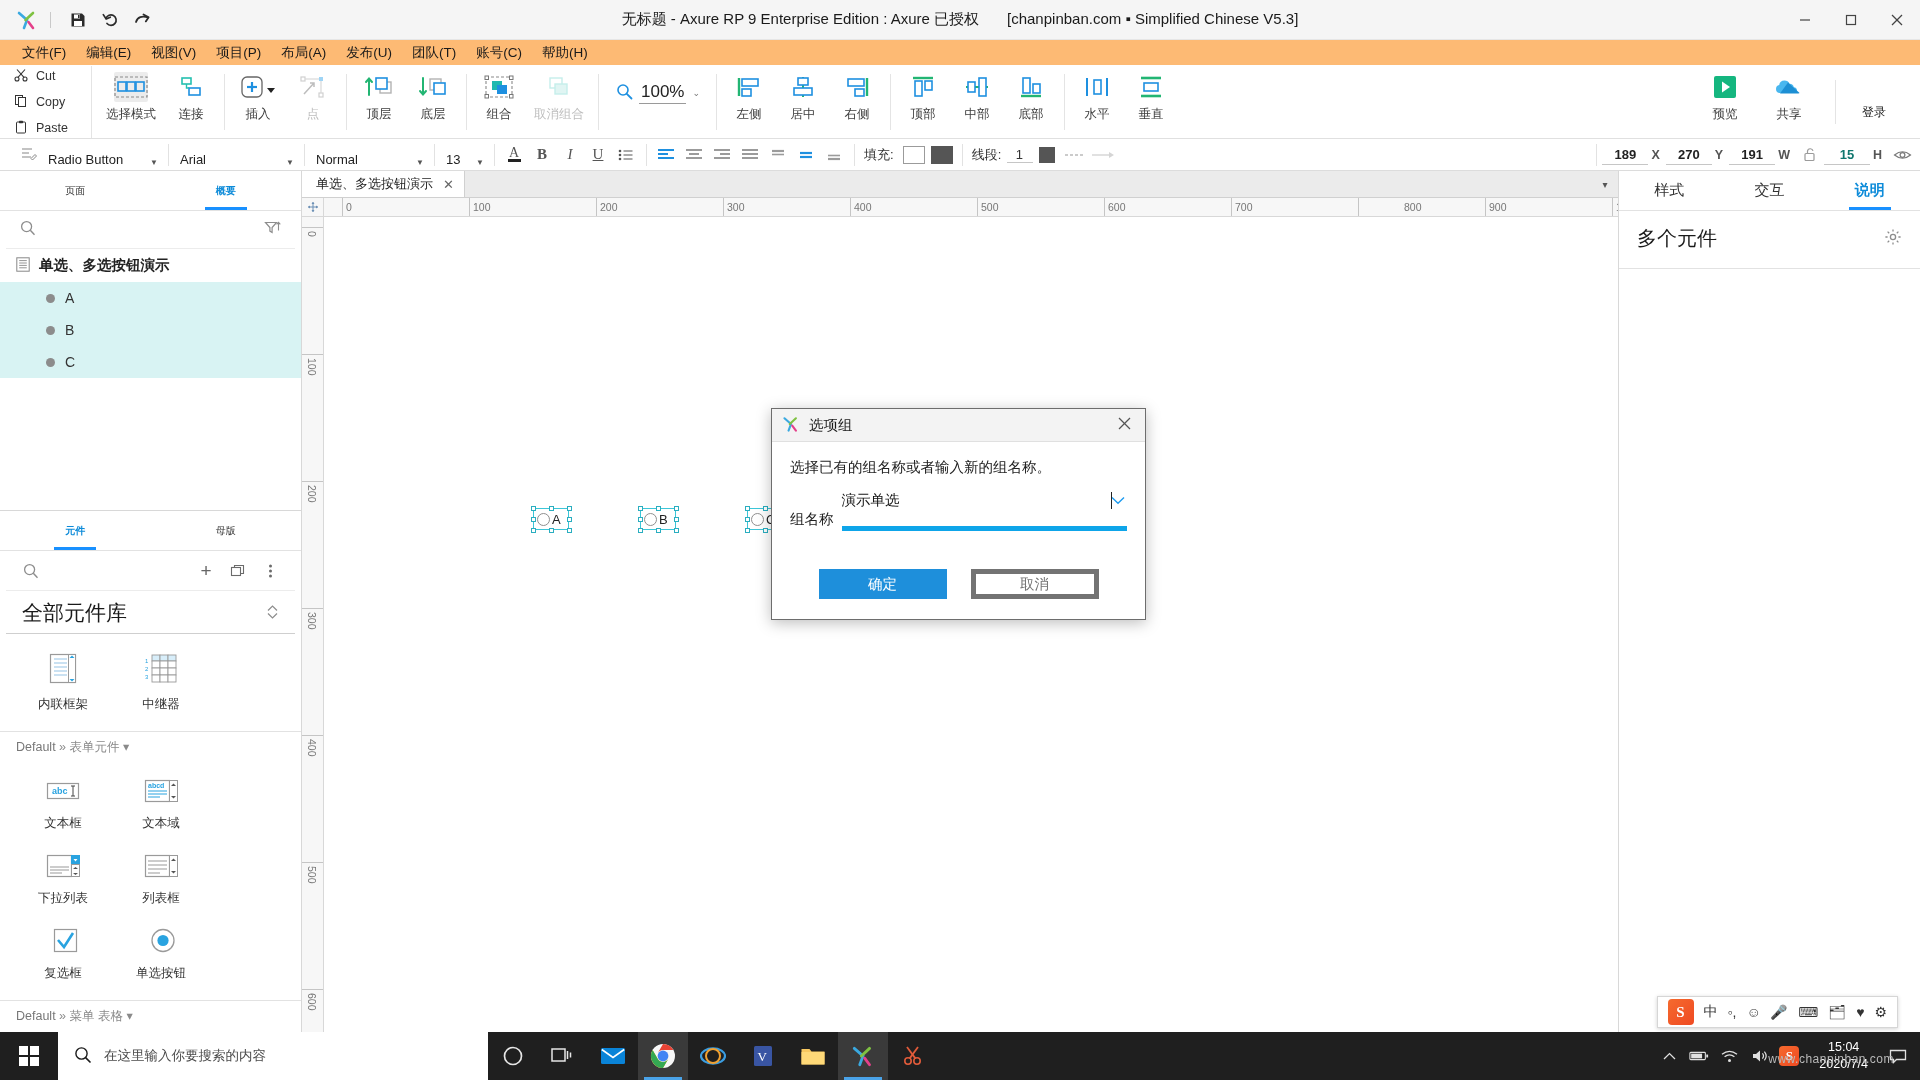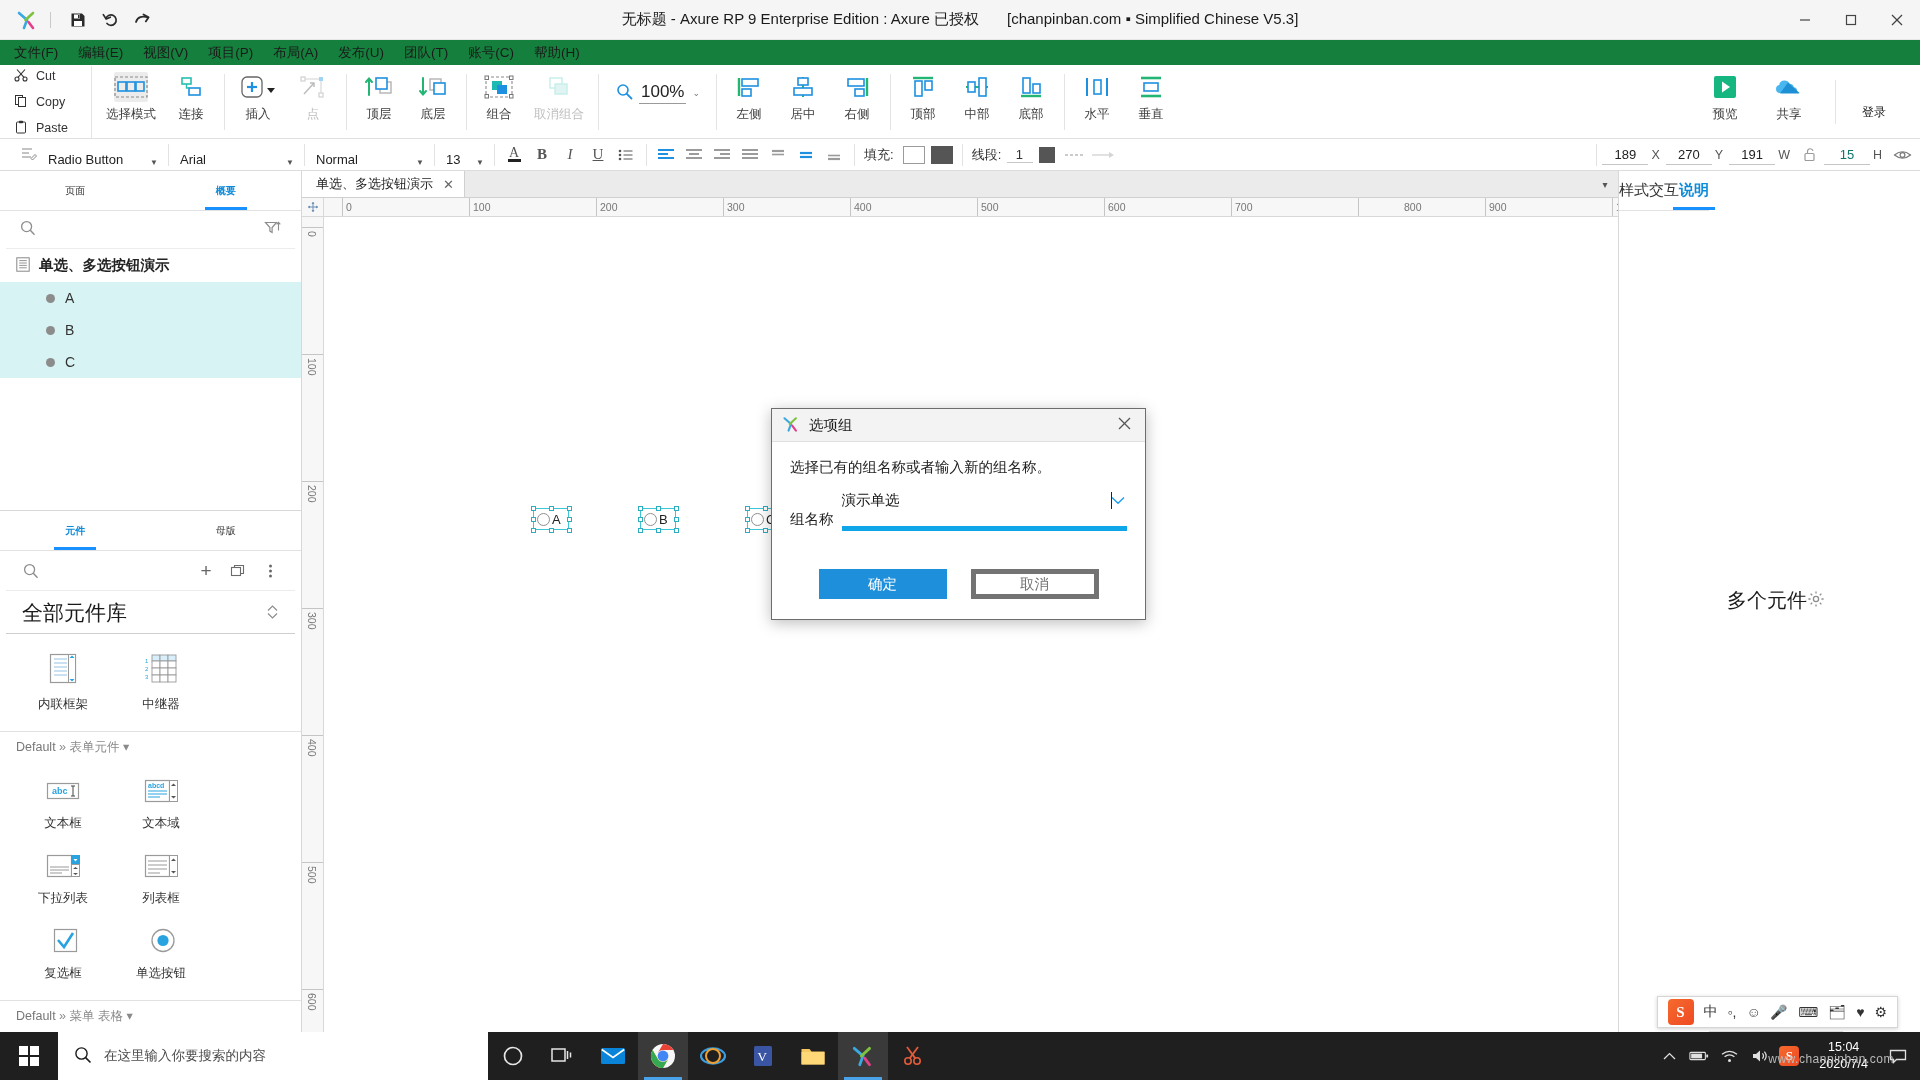--- a/index.html
+++ b/index.html
@@ -17,21 +17,21 @@
   .xlogo { width:22px; height:22px; position:relative; display:inline-block; }
   .xlogo svg { display:block; }
   .tb-sep { width:1px; height:16px; background:#c9c9c9; margin:0 10px; }
   .tb-icon { width:30px; height:28px; display:flex; align-items:center; justify-content:center; cursor:default; }
   .tb-title { position:absolute; left:0; right:0; text-align:center; font-size:15px; color:#1a1a1a; pointer-events:none; }
   .tb-title .seg2 { margin-left:28px; }
   .tb-right { margin-left:auto; display:flex; height:40px; }
   .winbtn { width:46px; height:40px; display:flex; align-items:center; justify-content:center; color:#444; }
 
   
-  .menubar { height:26px; background:#15803d; display:flex; align-items:center; padding-left:4px; flex:none; border-bottom:1px solid #fff;}
+  .menubar { height:26px; background:#fdba74; display:flex; align-items:center; padding-left:12px; flex:none; border-bottom:1px solid #fff;}
   .menubar .mi { padding:3px 10px; font-size:13.5px; color:#1a1a1a; }
 
   
   .toolbar { height:73px; background:#fff; display:flex; align-items:stretch; border-bottom:1px solid #e0e0e0; flex:none; }
   .tgroup { display:flex; align-items:flex-start; padding:0 6px; position:relative; }
   .tgroup + .tgroup::before { content:""; position:absolute; left:0; top:8px; bottom:8px; width:1px; background:#e4e4e4; }
   .clip-col { width:92px; display:flex; flex-direction:column; justify-content:center; padding-left:14px; gap:9px; border-right:1px solid #e4e4e4;}
   .clip-item { display:flex; align-items:center; gap:8px; font-size:12.5px; color:#333; }
   .tbtn { width:auto; min-width:54px; padding:6px 8px 0; display:flex; flex-direction:column; align-items:center; gap:4px; }
   .tbtn .ico { height:30px; display:flex; align-items:center; justify-content:center; }
@@ -49,21 +49,21 @@
   .fb-sec { display:flex; align-items:center; height:32px; padding:0 6px; position:relative; }
   .fb-sec + .fb-sec::before { content:""; position:absolute; left:0; top:5px; bottom:5px; width:1px; background:#e2e2e2; }
   .fb-select { display:flex; align-items:flex-end; justify-content:space-between; height:24px; padding:0 4px 0 6px; min-width:60px; }
   .fb-select .txt { color:#222; }
   .fb-select .ar { font-size:8px; color:#555; margin-left:14px; }
   .fb-ic { width:28px; height:26px; display:flex; align-items:center; justify-content:center; color:#555; font-size:15px; }
   .fb-label { color:#333; padding:0 6px 0 4px; }
   .swatch { width:22px; height:18px; border:1px solid #9b9b9b; background:#fff; }
   .swatch.dark { background:#555; border-color:#555; }
   .num-field { width:46px; height:20px; border:none; border-bottom:1px solid #c6c6c6; text-align:center; font-size:13px; color:#222; background:#fff; font-family:inherit;}
-  .coord { display:flex; align-items:center; gap:3px; margin-right:6px; }
+  .coord { display:flex; align-items:center; gap:3px; margin-right:6px;font-weight:bold; }
   .coord .k { color:#555; font-size:12.5px; }
 
   
   .body { flex:1; display:flex; min-height:0; }
 
   
   .left { width:302px; flex:none; display:flex; flex-direction:column; border-right:1px solid #d8d8d8; background:#fff; }
   .tabrow { height:40px; display:flex; border-bottom:1px solid #e2e2e2; flex:none;}
   .tabrow .tab { flex:1; display:flex; align-items:center; justify-content:center; font-size:10px; color:#333; position:relative; }
   .tabrow .tab.active { color:#0d8bd9; font-weight:bold; }
@@ -106,21 +106,21 @@
   .vruler .lb { position:absolute; left:4px; font-size:10.5px; color:#777; writing-mode:vertical-rl; }
   .canvas { flex:1; position:relative; background:#fff; overflow:hidden; }
 
   .widget { position:absolute; display:flex; align-items:center; gap:2px; }
   .widget .radio { width:13px; height:13px; border-radius:50%; border:1.4px solid #8f8f8f; background:#fff; }
   .widget .cap { font-size:13px; color:#222; }
   .selbox { position:absolute; border:1px solid #3cc6d8; }
   .handle { position:absolute; width:5px; height:5px; background:#fff; border:1px solid #2aaec0; }
 
   
-  .right { width:302px; flex:none; border-left:1px solid #d8d8d8; background:#fff; display:flex; flex-direction:row; }
+  .right { width:302px; flex:none; border-left:1px solid #d8d8d8; background:#fff; display:flex; flex-direction:column; }
   .rp-head { height:40px; display:flex; border-bottom:1px solid #e2e2e2; }
   .rp-head .tab { flex:1; display:flex; align-items:center; justify-content:center; font-size:15px; color:#333; position:relative; }
   .rp-head .tab.active { color:#0d8bd9; font-weight:bold; }
   .rp-head .tab.active::after { content:""; position:absolute; bottom:0; left:50%; transform:translateX(-50%); width:42px; height:3px; background:#1890ff; }
   .rp-title { display:flex; align-items:center; justify-content:space-between; padding:14px 18px 16px; border-bottom:1px solid #e2e2e2;}
   .rp-title .t { font-size:20px; color:#1a1a1a; }
   .dialog { position:absolute; left:771px; top:408px; width:375px; height:212px; background:#fff; border:1px solid #6d6d6d; box-shadow:0 3px 14px rgba(0,0,0,.26); display:flex; flex-direction:column;}
   .dlg-bar { height:33px; background:#f3f3f3; border-bottom:1px solid #e0e0e0; display:flex; align-items:center; padding:0 10px; gap:9px;}
   .dlg-bar .ttl { font-size:14.5px; color:#1a1a1a; }
   .dlg-bar .cls { margin-left:auto; color:#555; font-size:16px; width:22px; text-align:center;}

